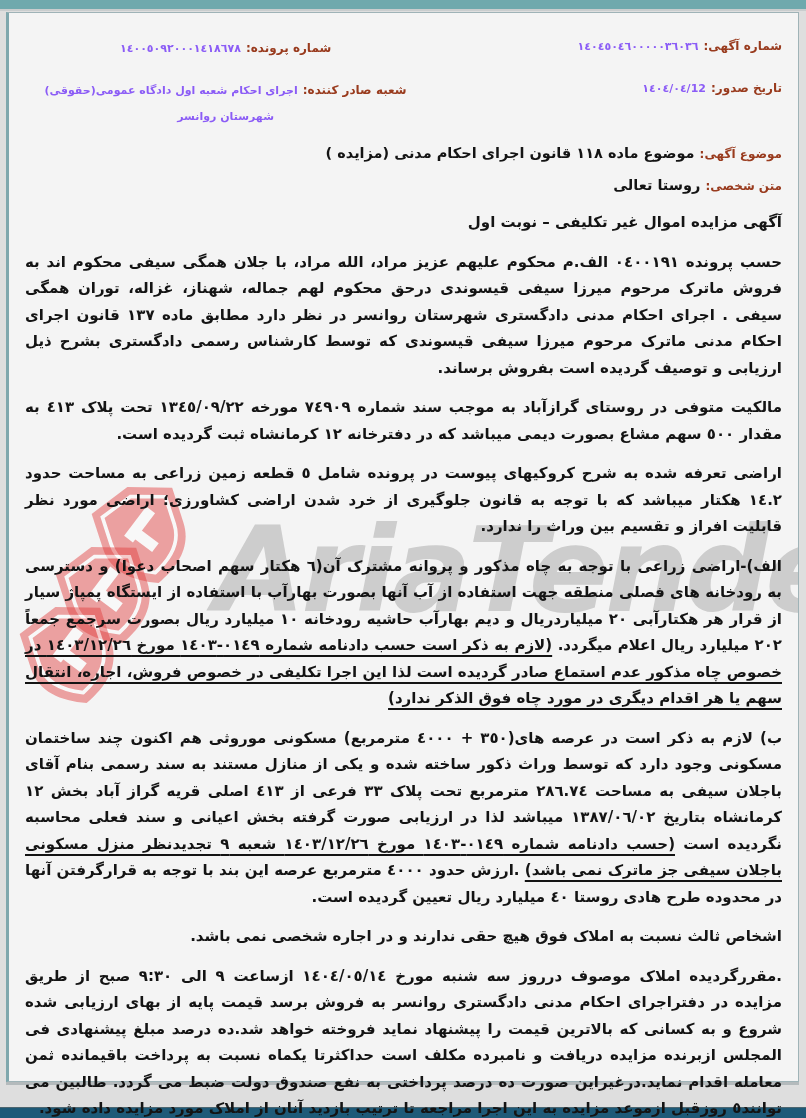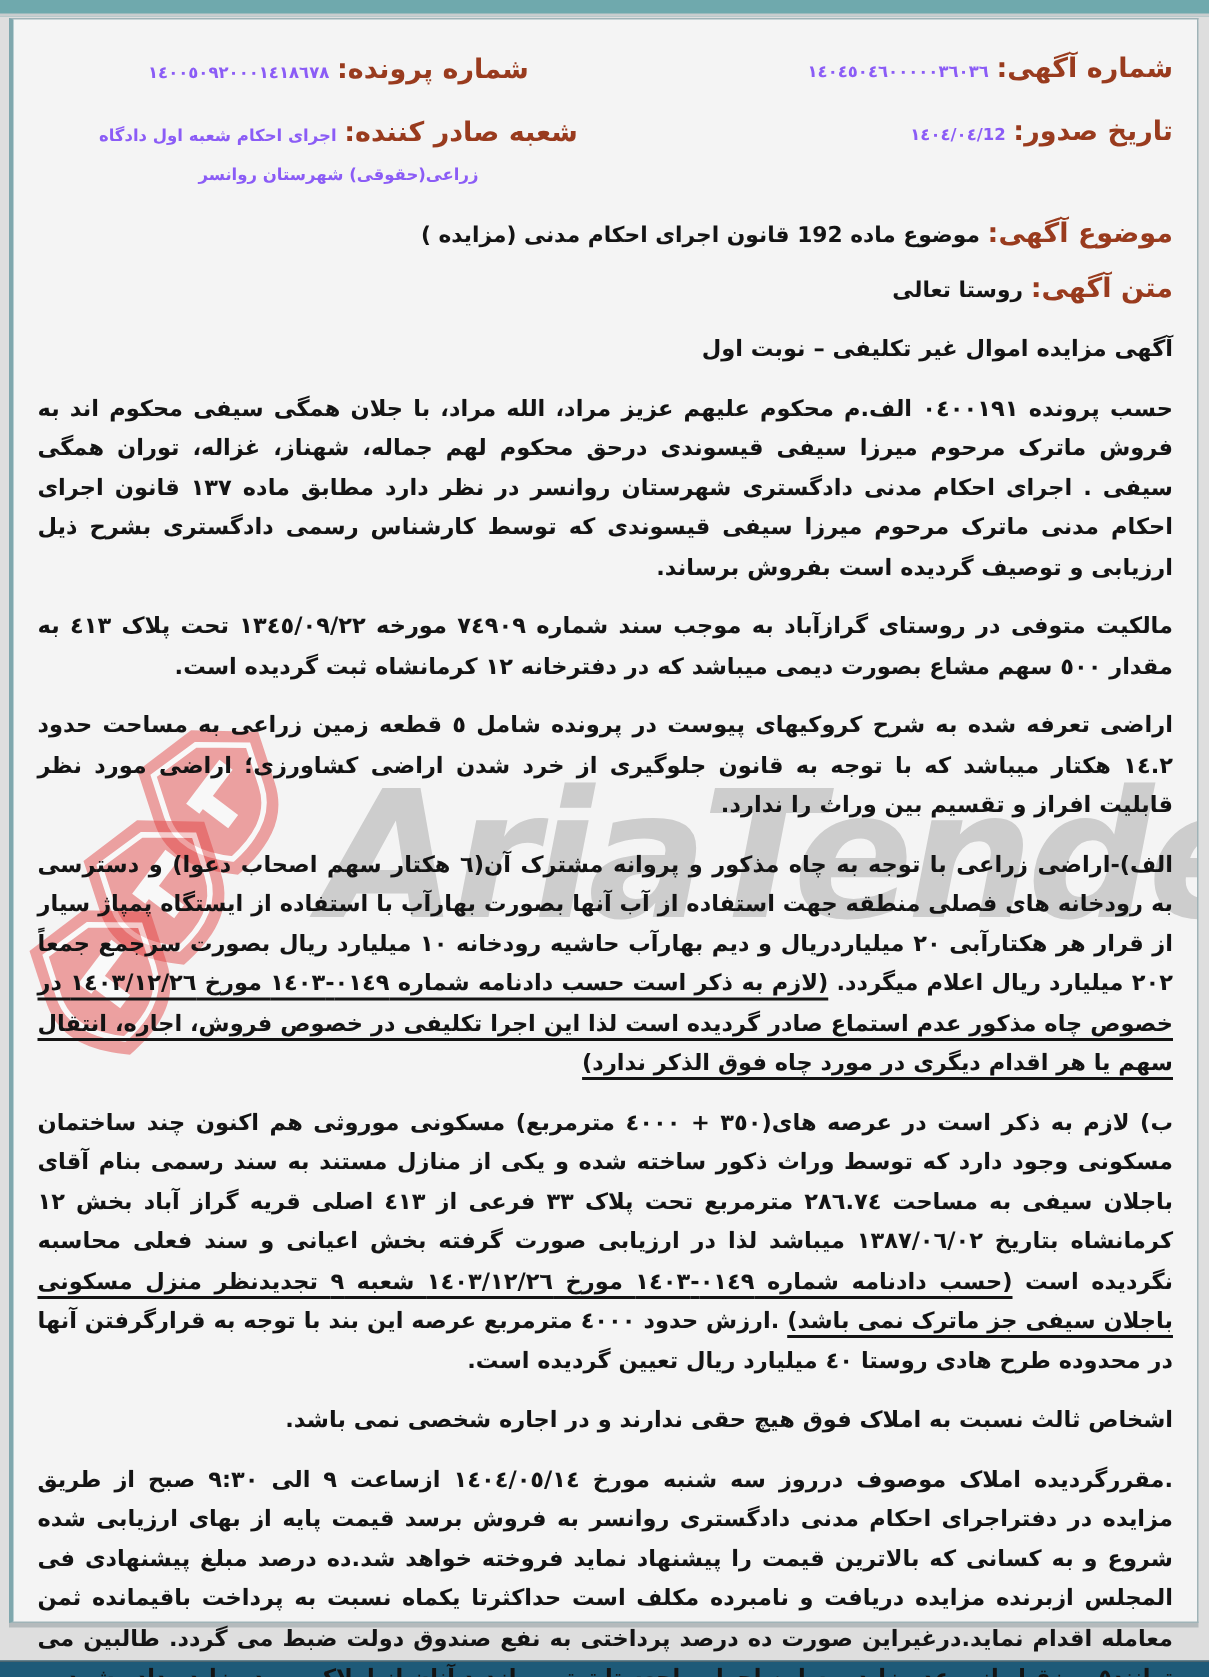--- a/index.html
+++ b/index.html
@@ -24,21 +24,21 @@
     border-left:3px solid #7fa7ad;
     box-shadow:0 3px 0 #b4babc;
     padding:22px 16px 0 16px;
     direction:rtl;
   }
   .content{position:relative;z-index:2;}
   
   .hdr-row{display:flex;margin-bottom:16px;}
   .hdr-cell-r{width:47%;text-align:right;}
   .hdr-cell-l{width:53%;text-align:center;line-height:24px;}
-  .lbl{color:#993b1e;font-weight:bold;font-size:18px;}
+  .lbl{color:#993b1e;font-weight:bold;font-size:12px;}
   .val{color:#8b5cf6;font-weight:bold;font-size:11px;}
   .meta-row{margin:4px 0 16px;font-size:14.5px;font-weight:bold;text-align:right;}
   .meta-row .mval{color:#141414;}
   
   .doc p{
     font-size:15px;font-weight:bold;color:#141414;
     line-height:26.5px;text-align:justify;margin:0 0 13px;
   }
   .doc p.title-line{text-align:right;}
   .u{text-decoration:underline;text-decoration-thickness:1.5px;text-underline-offset:5px;}
@@ -100,31 +100,31 @@
       </div>
     </div>
 
     <div class="hdr-row">
       <div class="hdr-cell-r">
         <span class="lbl">تاریخ صدور:</span>
         <span class="val">١٤٠٤/٠٤/12</span>
       </div>
       <div class="hdr-cell-l">
         <span class="lbl">شعبه صادر کننده:</span>
-        <span class="val">اجرای احکام شعبه اول دادگاه زراعی(حقوقی) شهرستان روانسر</span>
+        <span class="val">اجرای احکام شعبه اول دادگاه عمومی(حقوقی) شهرستان روانسر</span>
       </div>
     </div>
 
     <div class="meta-row">
       <span class="lbl">موضوع آگهی:</span>
-      <span class="mval">موضوع ماده 192 قانون اجرای احکام مدنی (مزایده )</span>
+      <span class="mval">موضوع ماده ١١٨ قانون اجرای احکام مدنی (مزایده )</span>
     </div>
 
     <div class="meta-row">
-      <span class="lbl">متن آگهی:</span>
+      <span class="lbl">متن شخصی:</span>
       <span class="mval">روستا تعالی</span>
     </div>
 
     <div class="doc">
         <p class="title-line"><span>آگهی مزایده اموال غیر تکلیفی – نوبت اول</span></p>
         <p><span>حسب پرونده ٠٤٠٠١٩١ الف.م  محکوم علیهم عزیز مراد، الله مراد، با جلان همگی سیفی محکوم اند به  فروش ماترک مرحوم میرزا سیفی قیسوندی درحق محکوم لهم جماله، شهناز، غزاله، توران همگی سیفی . اجرای احکام مدنی دادگستری شهرستان روانسر در نظر دارد مطابق ماده ١٣٧ قانون اجرای احکام مدنی ماترک مرحوم میرزا سیفی قیسوندی  که توسط کارشناس رسمی دادگستری بشرح ذیل ارزیابی و توصیف گردیده است بفروش برساند.</span></p>
         <p><span>مالکیت متوفی در روستای گرازآباد به موجب سند شماره ٧٤٩٠٩ مورخه ١٣٤٥/٠٩/٢٢ تحت پلاک ٤١٣ به مقدار ٥٠٠ سهم مشاع بصورت دیمی میباشد که در دفترخانه ١٢ کرمانشاه ثبت گردیده است.</span></p>
         <p><span>اراضی تعرفه شده به شرح کروکیهای پیوست در پرونده شامل ٥ قطعه زمین زراعی به مساحت حدود ١٤.٢ هکتار میباشد که با توجه به قانون جلوگیری از خرد شدن اراضی کشاورزی؛ اراضی مورد نظر قابلیت افراز و تقسیم بین وراث را ندارد.</span></p>
         <p><span>الف)-اراضی زراعی با توجه به چاه مذکور و پروانه مشترک آن(٦ هکتار سهم اصحاب دعوا) و دسترسی به رودخانه های فصلی منطقه جهت استفاده از آب آنها بصورت بهارآب با استفاده از ایستگاه پمپاژ سیار از قرار هر هکتارآبی ٢٠ میلیاردریال و دیم بهارآب حاشیه رودخانه ١٠ میلیارد ریال بصورت سرجمع جمعاً ٢٠٢ میلیارد ریال اعلام میگردد. </span><span class="u">(لازم به ذکر است حسب دادنامه شماره ٠١٤٩-١٤٠٣ مورخ ١٤٠٣/١٢/٢٦ در خصوص چاه مذکور عدم استماع صادر گردیده است لذا این اجرا تکلیفی در خصوص فروش، اجاره، انتقال سهم یا هر اقدام دیگری در مورد چاه فوق الذکر ندارد)</span></p>
         <p><span>ب) لازم به ذکر است در عرصه های(٣٥٠ + ٤٠٠٠ مترمربع) مسکونی موروثی هم اکنون چند ساختمان مسکونی وجود دارد که توسط وراث ذکور ساخته شده و یکی از منازل مستند به سند رسمی بنام آقای باجلان سیفی به مساحت ٢٨٦.٧٤ مترمربع تحت پلاک ٣٣ فرعی از ٤١٣ اصلی قریه گراز آباد بخش ١٢ کرمانشاه بتاریخ ١٣٨٧/٠٦/٠٢ میباشد لذا در ارزیابی صورت گرفته بخش اعیانی و سند فعلی محاسبه نگردیده است </span><span class="u">(حسب دادنامه شماره ٠١٤٩-١٤٠٣ مورخ ١٤٠٣/١٢/٢٦ شعبه ٩ تجدیدنظر منزل مسکونی باجلان سیفی جز ماترک نمی باشد)</span><span> .ارزش حدود ٤٠٠٠ مترمربع عرصه این بند با توجه به قرارگرفتن آنها در محدوده طرح هادی روستا ٤٠ میلیارد ریال تعیین گردیده است.</span></p>

